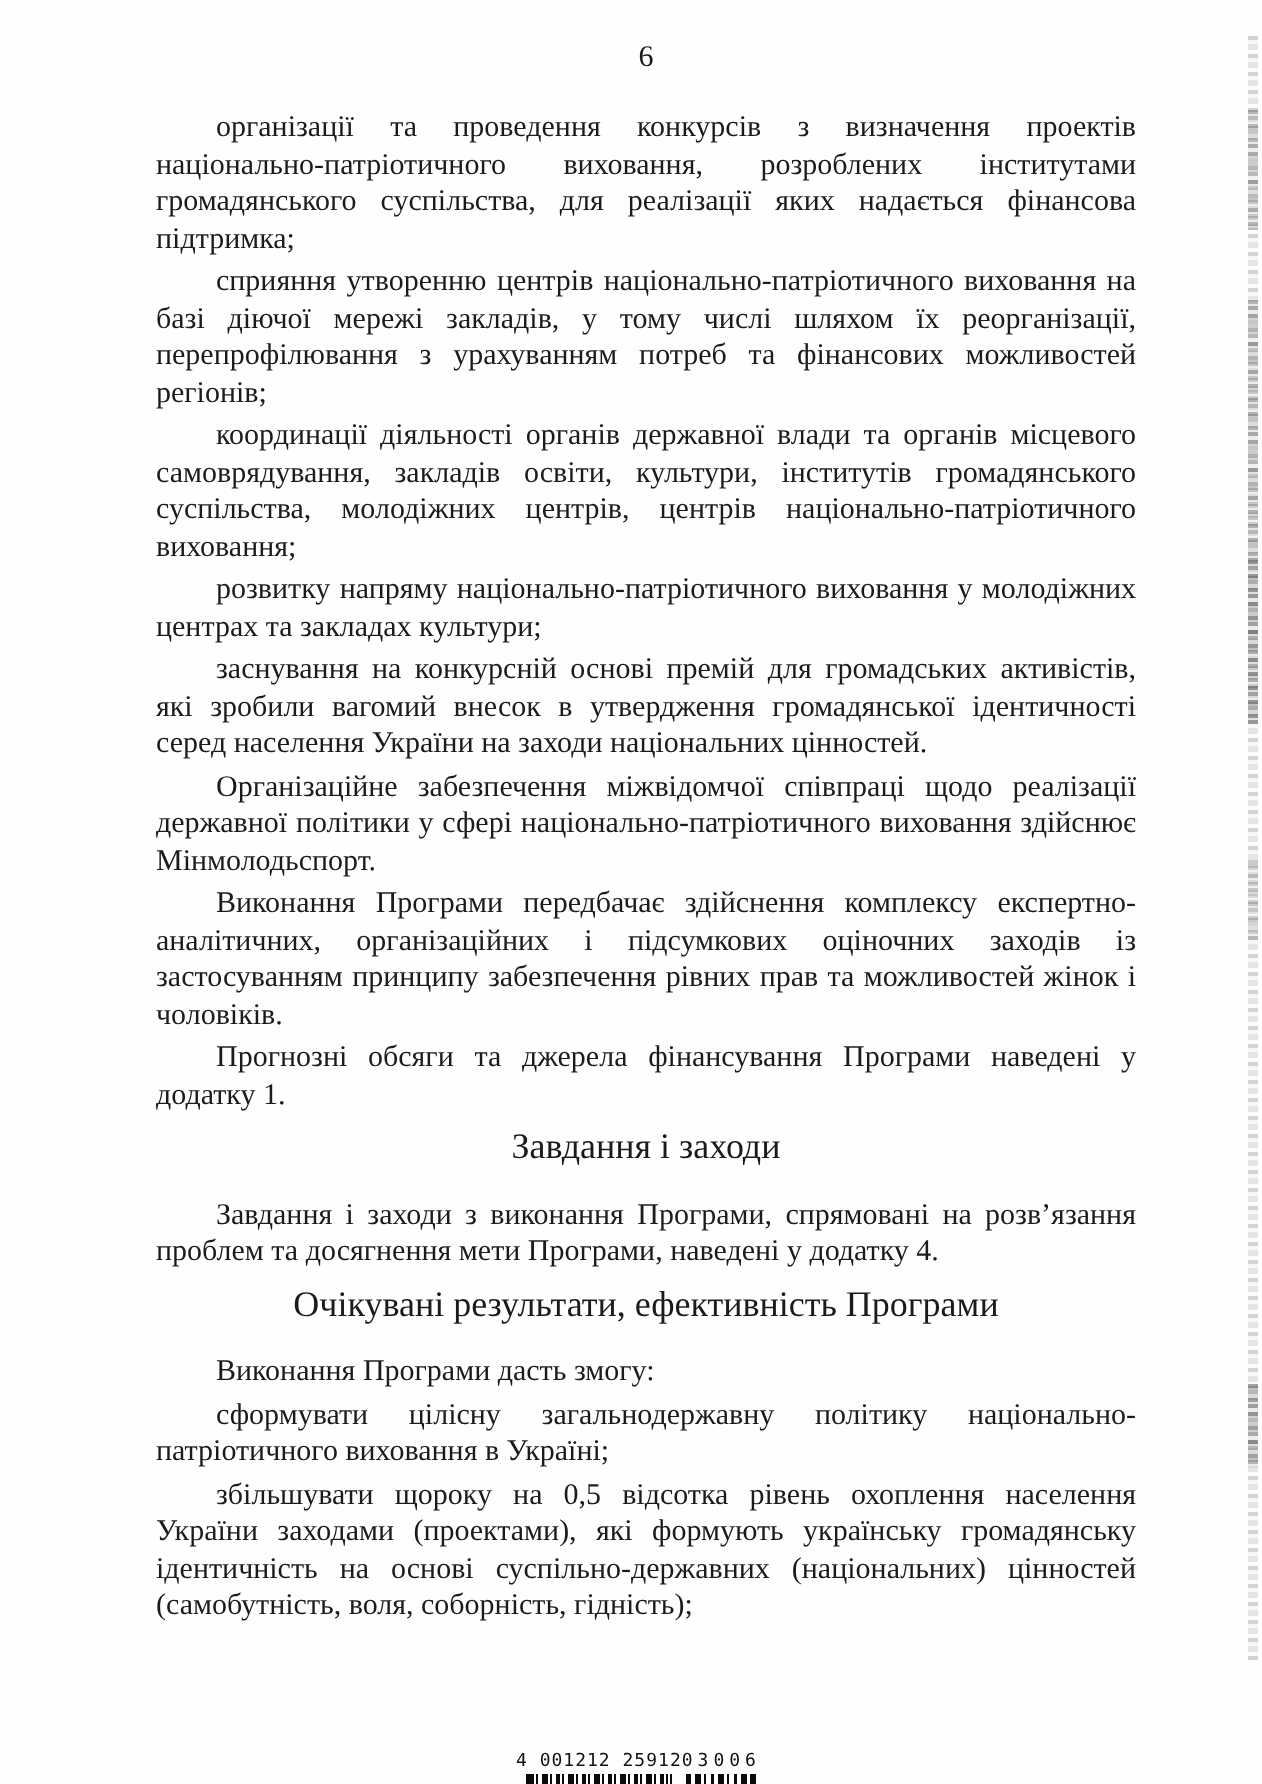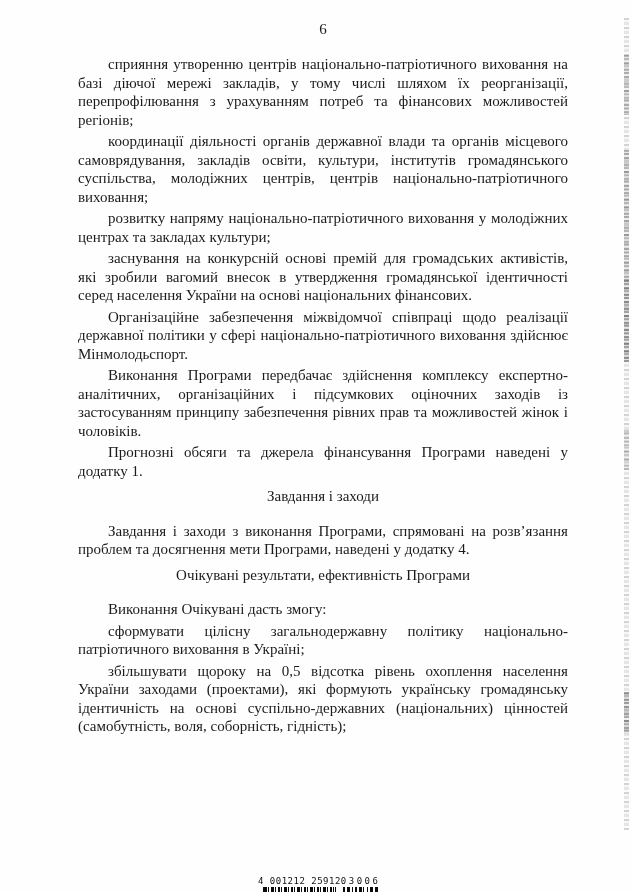--- a/index.html
+++ b/index.html
@@ -30,21 +30,21 @@
     text-align-last: left;
   }
   .para {
     margin: 0 0 3px 0;
     text-indent: 30px;
   }
   .heading {
     margin: 7px 0 16px 0;
     text-align: center;
     text-align-last: center;
-    font-size: 15px;
+    font-size: 18px;
     font-weight: normal;
     line-height: 18.5px;
     text-indent: 0;
   }
 
   
   .barcode {
     position: absolute;
     top: 847px; left: 258px; width: 120px;
   }
@@ -114,31 +114,32 @@
   .s-seg5 { top: 692px; height: 42px; opacity: 0.75; }
 </style>
 </head>
 <body>
 
 <div class="page">
 
   <div class="pagenum">6</div>
 
   <div class="content">
+    <p class="para">організації та проведення конкурсів з визначення проектів національно-патріотичного виховання, розроблених інститутами громадянського суспільства, для реалізації яких надається фінансова підтримка;</p>
     <p class="para">сприяння утворенню центрів національно-патріотичного виховання на базі діючої мережі закладів, у тому числі шляхом їх реорганізації, перепрофілювання з урахуванням потреб та фінансових можливостей регіонів;</p>
     <p class="para">координації діяльності органів державної влади та органів місцевого самоврядування, закладів освіти, культури, інститутів громадянського суспільства, молодіжних центрів, центрів національно-патріотичного виховання;</p>
     <p class="para">розвитку напряму національно-патріотичного виховання у молодіжних центрах та закладах культури;</p>
-    <p class="para">заснування на конкурсній основі премій для громадських активістів, які зробили вагомий внесок в утвердження громадянської ідентичності серед населення України на основі національних фінансових.</p>
+    <p class="para">заснування на конкурсній основі премій для громадських активістів, які зробили вагомий внесок в утвердження громадянської ідентичності серед населення України на заходи національних цінностей.</p>
     <p class="para">Організаційне забезпечення міжвідомчої співпраці щодо реалізації державної політики у сфері національно-патріотичного виховання здійснює Мінмолодьспорт.</p>
     <p class="para">Виконання Програми передбачає здійснення комплексу експертно-аналітичних, організаційних і підсумкових оціночних заходів із застосуванням принципу забезпечення рівних прав та можливостей жінок і чоловіків.</p>
     <p class="para">Прогнозні обсяги та джерела фінансування Програми наведені у додатку 1.</p>
     <h2 class="heading">Завдання і заходи</h2>
     <p class="para">Завдання і заходи з виконання Програми, спрямовані на розв’язання проблем та досягнення мети Програми, наведені у додатку 4.</p>
     <h2 class="heading">Очікувані результати, ефективність Програми</h2>
-    <p class="para">Виконання Очікувані дасть змогу:</p>
+    <p class="para">Виконання Програми дасть змогу:</p>
     <p class="para">сформувати цілісну загальнодержавну політику національно-патріотичного виховання в Україні;</p>
     <p class="para">збільшувати щороку на 0,5 відсотка рівень охоплення населення України заходами (проектами), які формують українську громадянську ідентичність на основі суспільно-державних (національних) цінностей (самобутність, воля, соборність, гідність);</p>
   </div>
 
   <div class="barcode">
     <div class="bc-numbers">
       <span class="bc-main-num">4 001212 25912</span>
       <span class="bc-addon-num">03006</span>
     </div>
     <div class="bc-bars">

